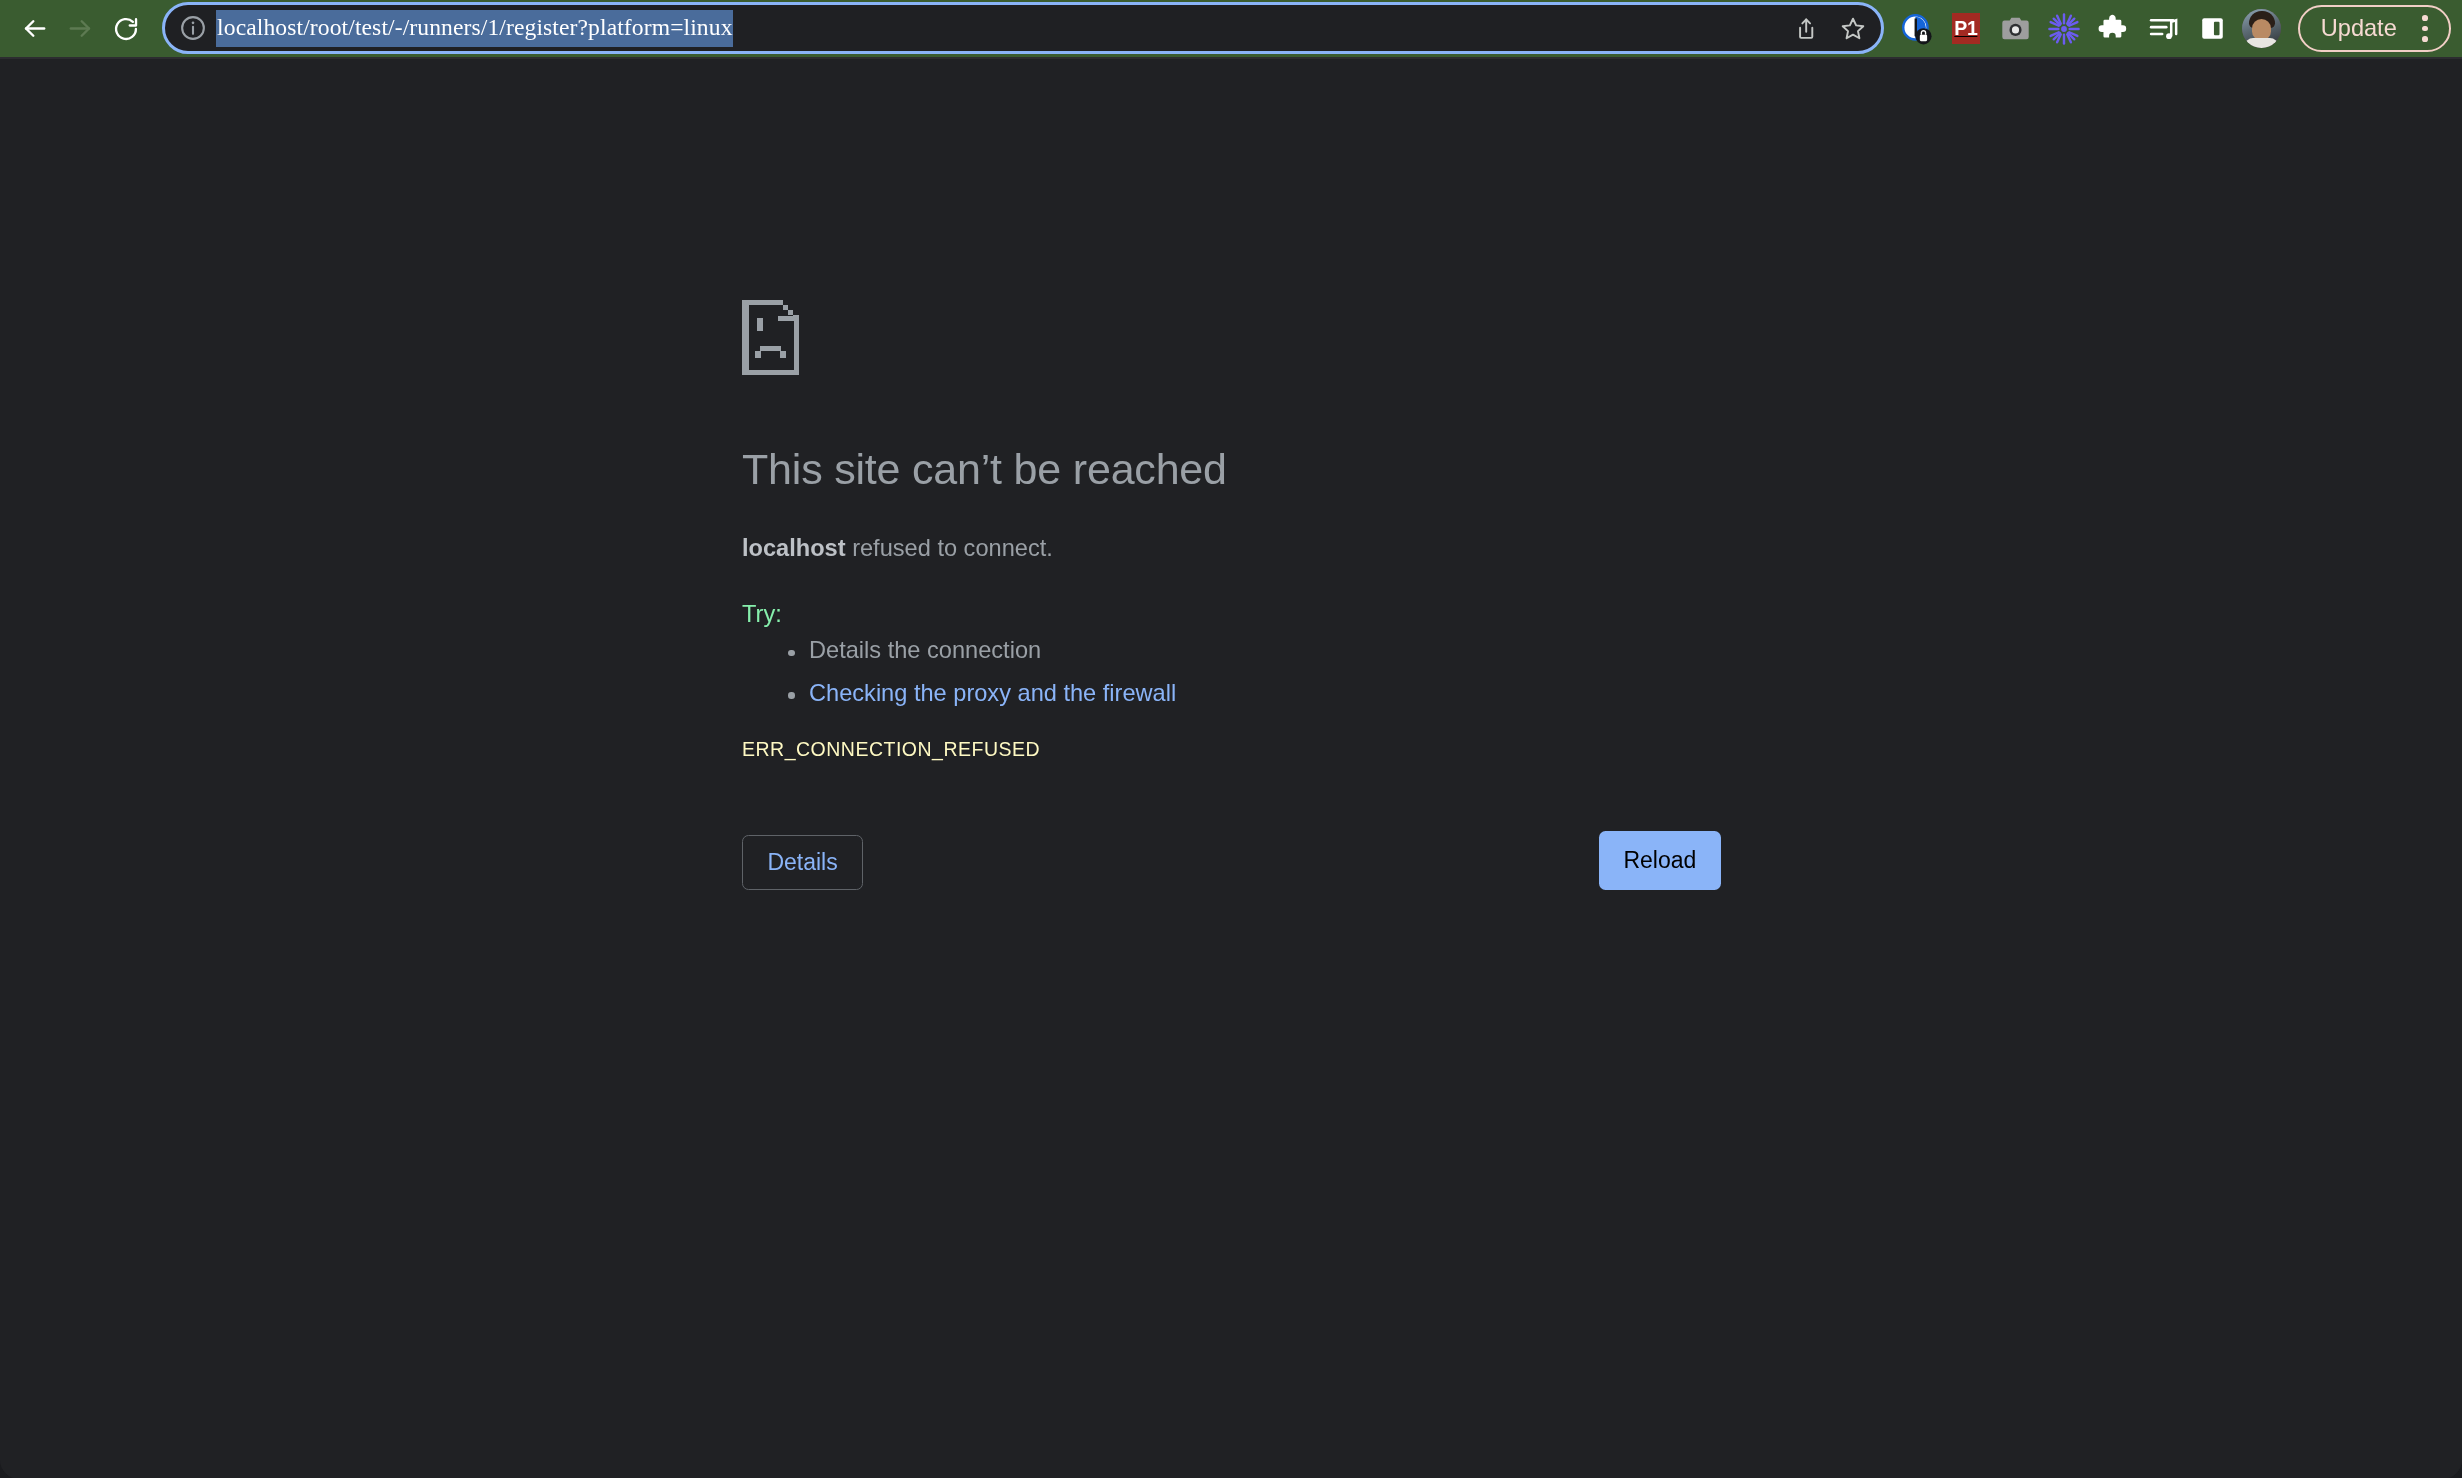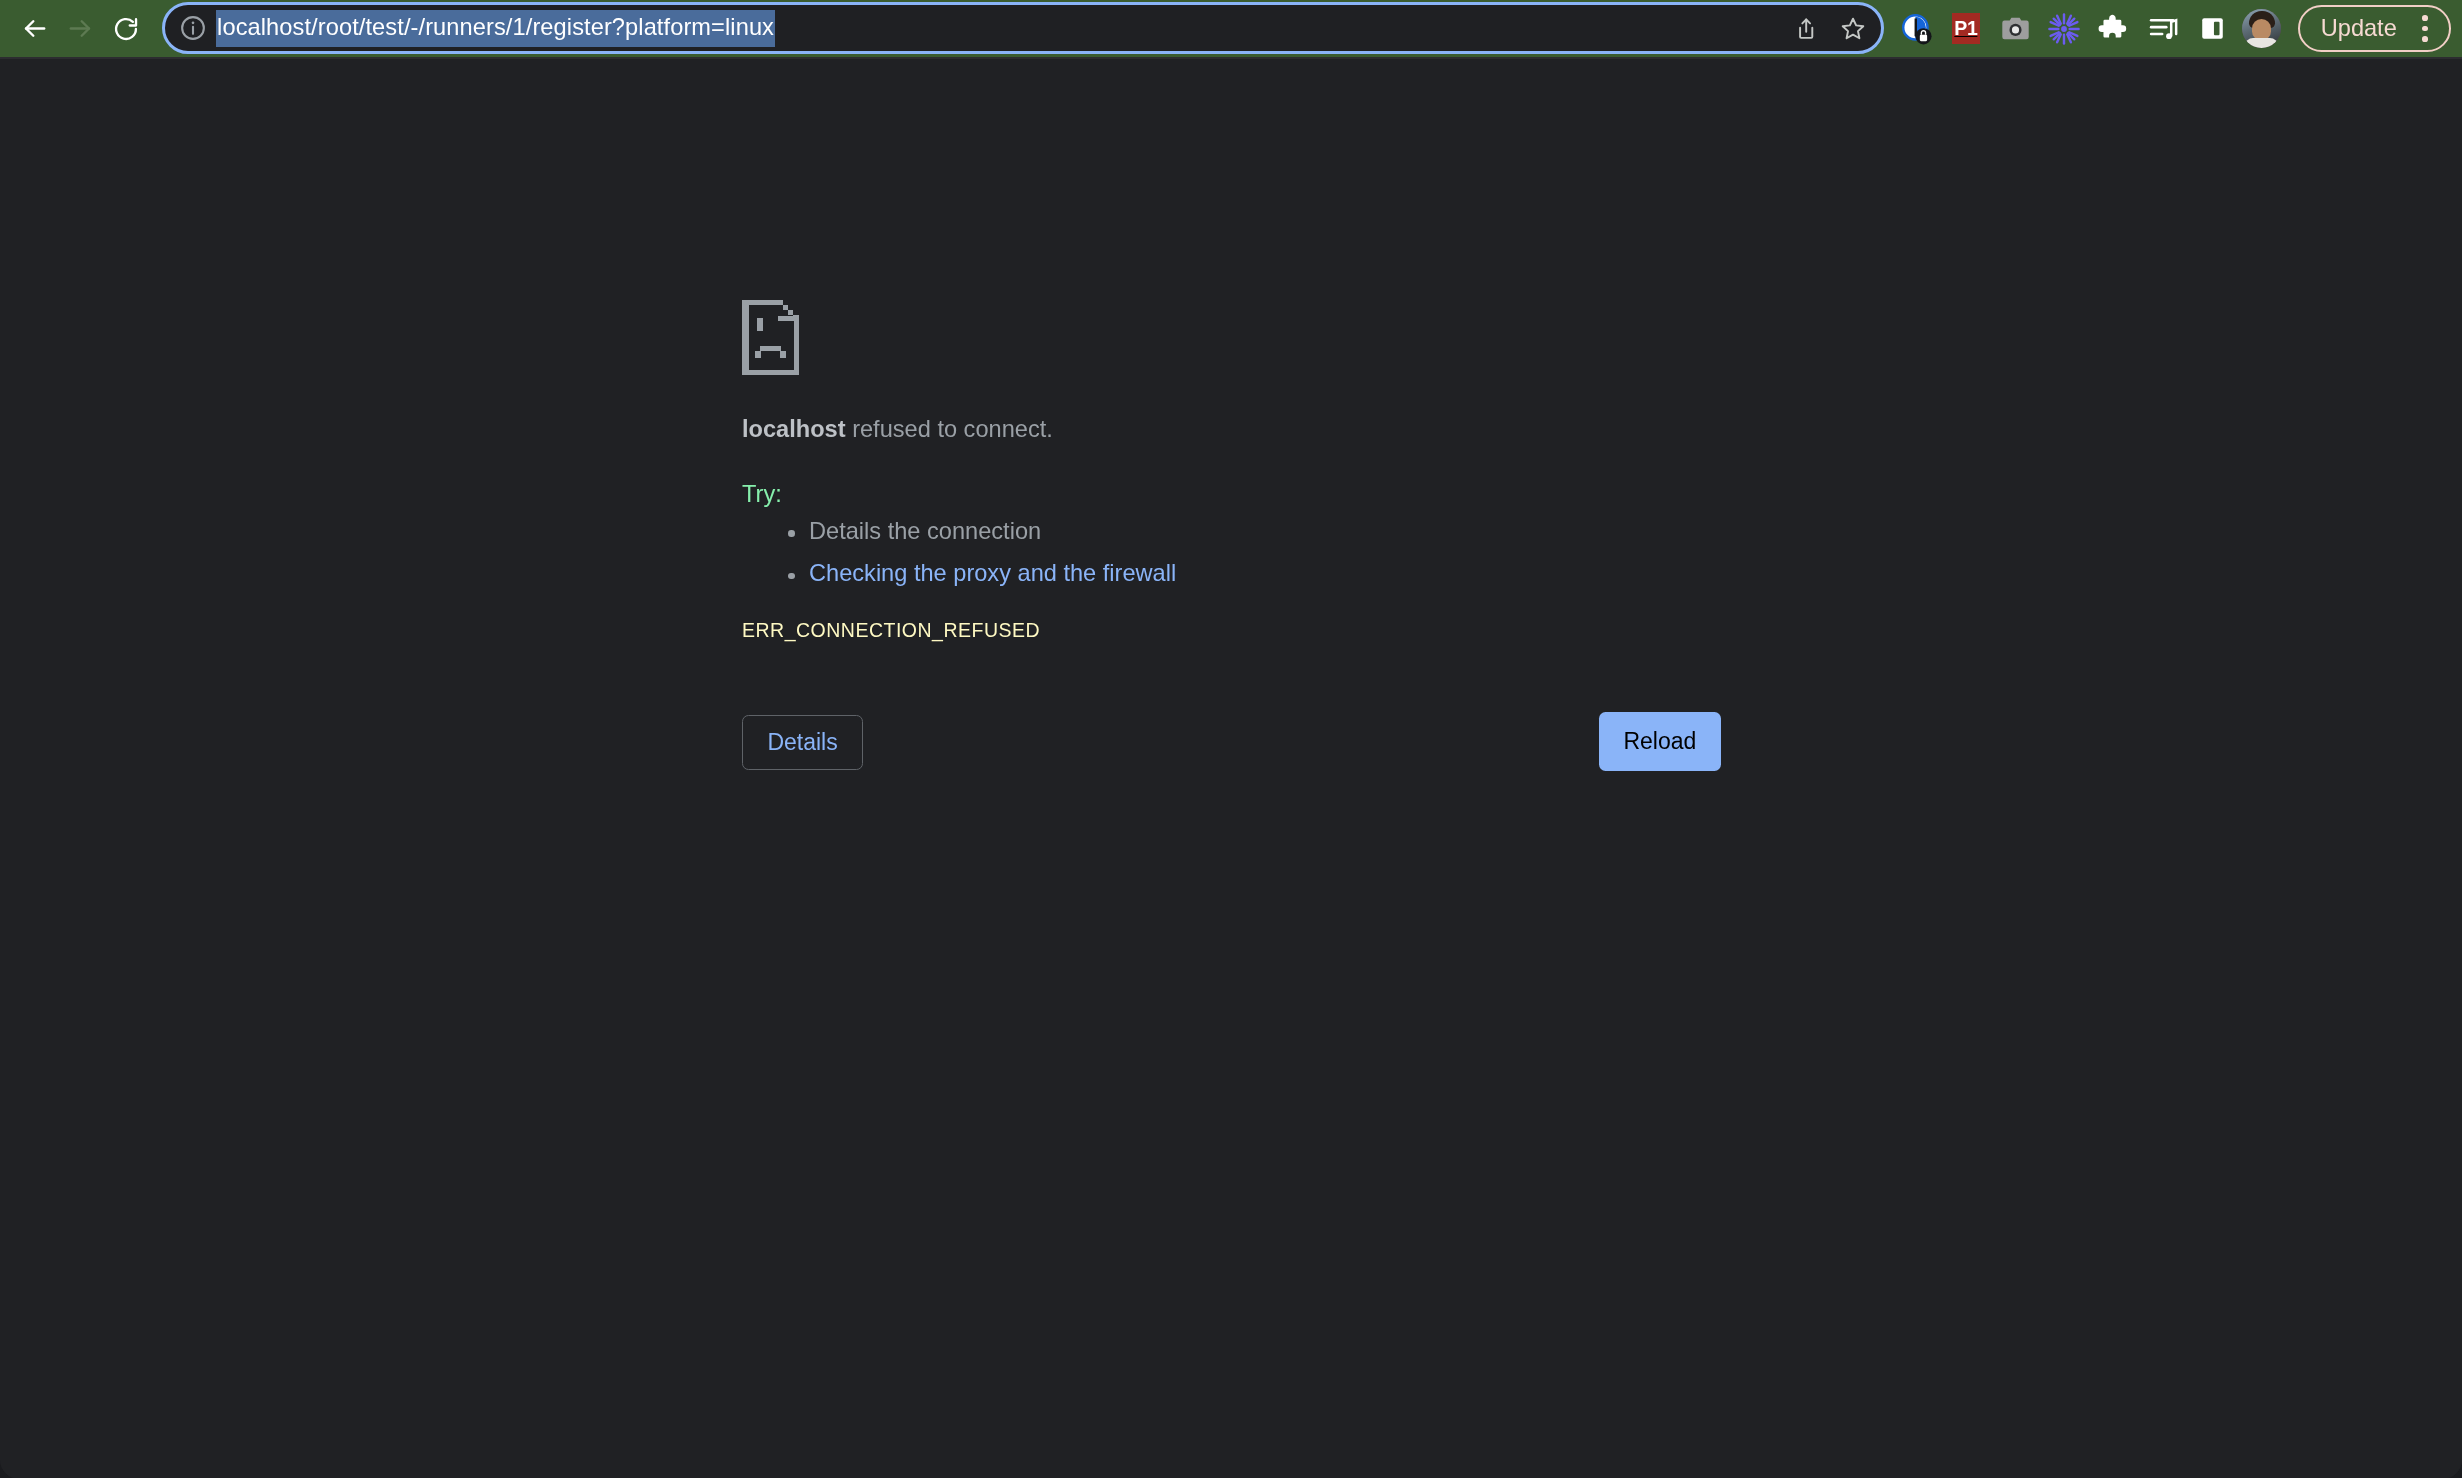--- a/index.html
+++ b/index.html
@@ -46,20 +46,21 @@
 
   
   .omnibox-wrap {
     flex: 1;
     height: 54px;
     margin-left: 13px;
     margin-right: 9.8px;
     position: relative;
     display: flex;
     align-items: center;
+    font-family: Liberation Serif, serif;
   }
   .omnibox {
     position: absolute;
     left: 0; top: 0.8px;
     right: 0;
     height: 52px;
     background: #1f2023;
     border: 3.3px solid #8ab4f8;
     border-radius: 28px;
     display: flex;
@@ -452,20 +453,21 @@
           <rect x="64" y="20" width="6" height="6" fill="#9aa0a6"></rect>
 
           <rect x="18" y="22" width="7" height="16" fill="#9aa0a6"></rect>
 
           <rect x="22" y="56" width="26" height="7" fill="#9aa0a6"></rect>
           <rect x="16" y="63" width="7" height="8" fill="#9aa0a6"></rect>
           <rect x="47" y="63" width="7" height="8" fill="#9aa0a6"></rect>
         </svg>
       </span>
 
+      <h1 class="headline">This site can’t be reached</h1>
 
       <p class="subline">
         <b>localhost</b><span> refused to connect.</span>
       </p>
 
       <p class="try-label">Try:</p>
 
       <ul class="suggestions">
         <li>Details the connection</li>
         <li class="link">Checking the proxy and the firewall</li>

